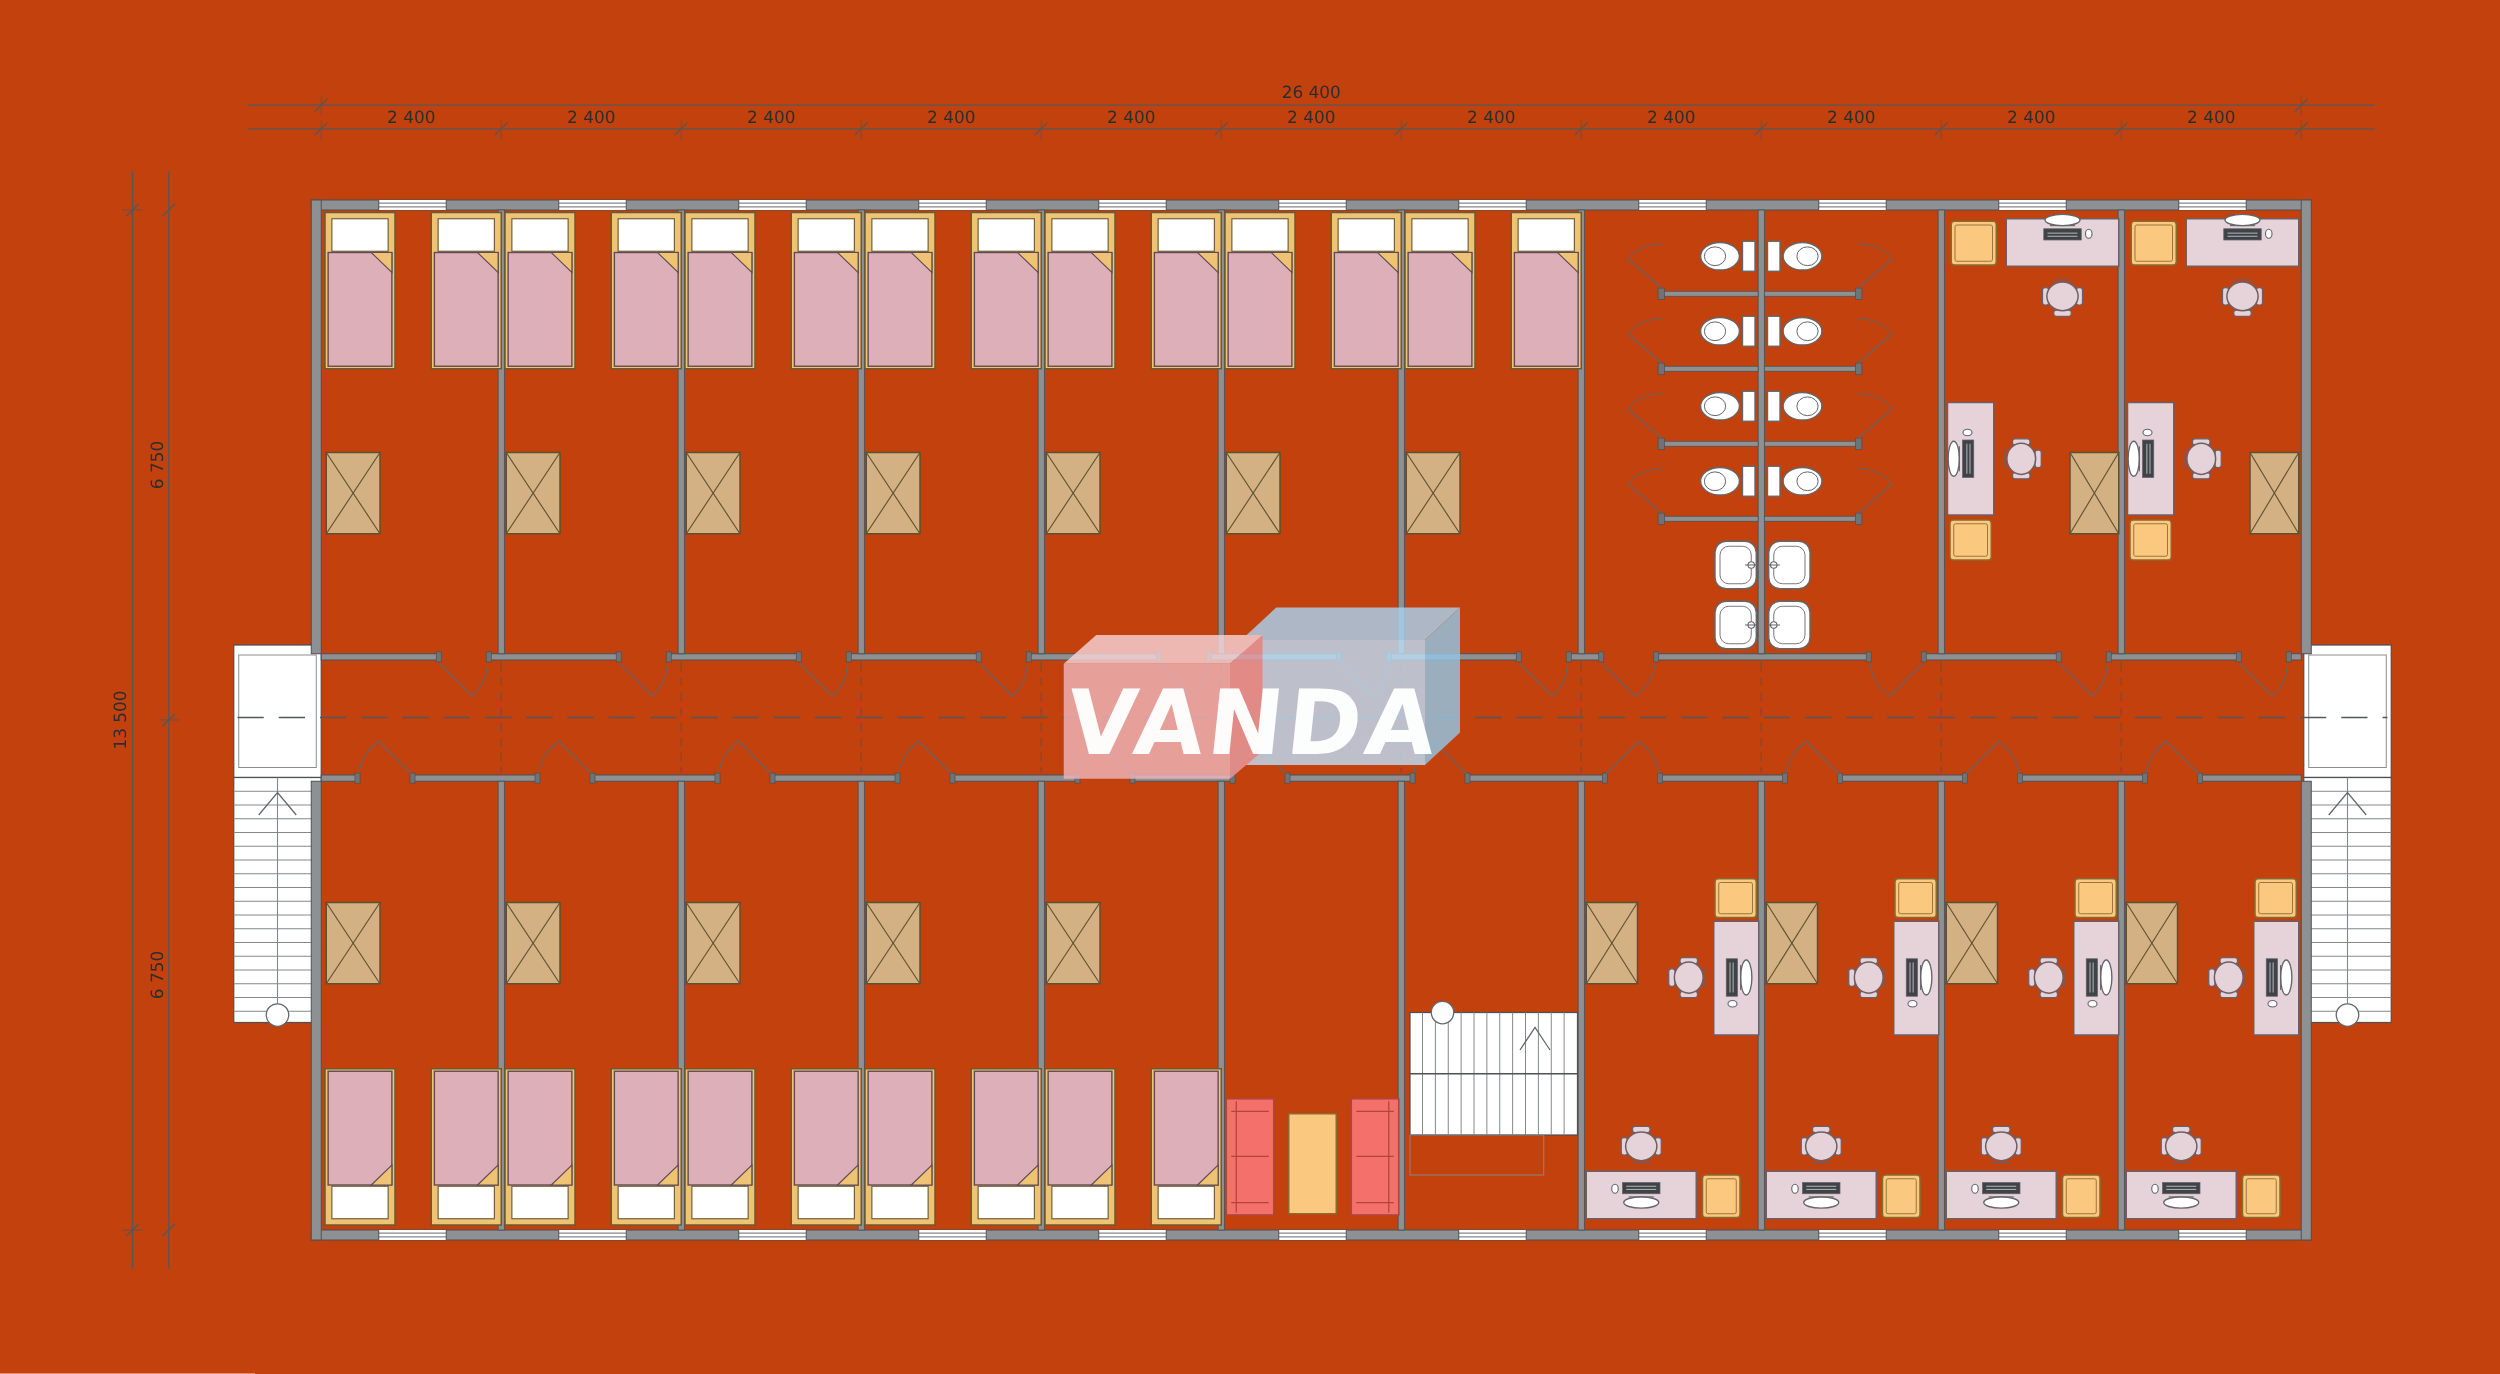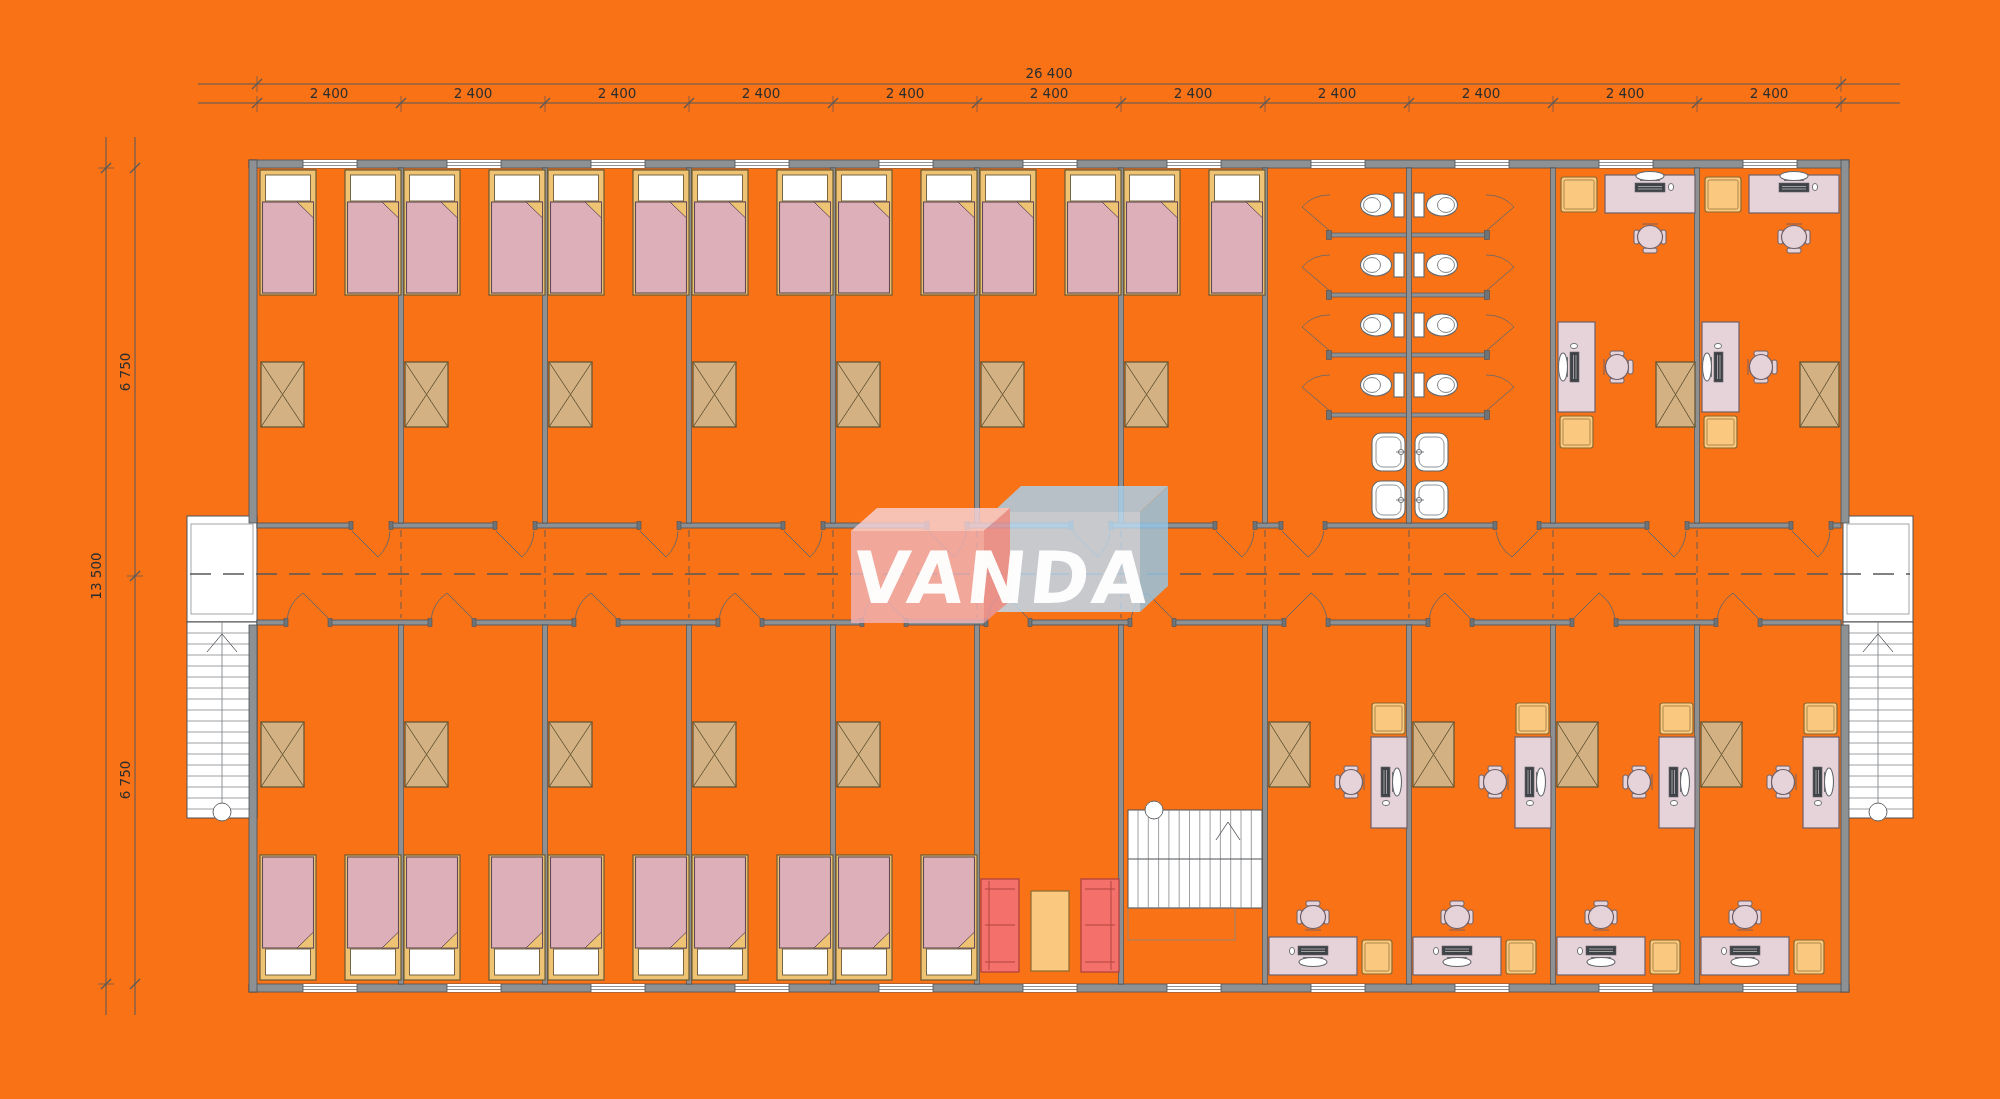--- a/index.html
+++ b/index.html
@@ -1,16 +1,16 @@
 <!DOCTYPE html>
 <html><head>
 <meta charset="utf-8">
 <style>
   html,body{margin:0;padding:0;background:#ffffff;}
-  .stage{position:relative;width:2000px;height:1099px;background:#f97316;overflow:hidden;
+  .stage{position:relative;width:2000px;height:1099px;background:#c2410c;overflow:hidden;
          font-family:"DejaVu Sans", sans-serif;}
   svg{display:block}
   text{font-family:"DejaVu Sans", sans-serif;}
   .dimtxt{font-size:13.5px;fill:#2b2e31;}
   .logotxt{font-size:72px;font-weight:bold;fill:#ffffff;letter-spacing:3px;}
 </style>
 </head>
 <body>
 
 <div class="stage">

